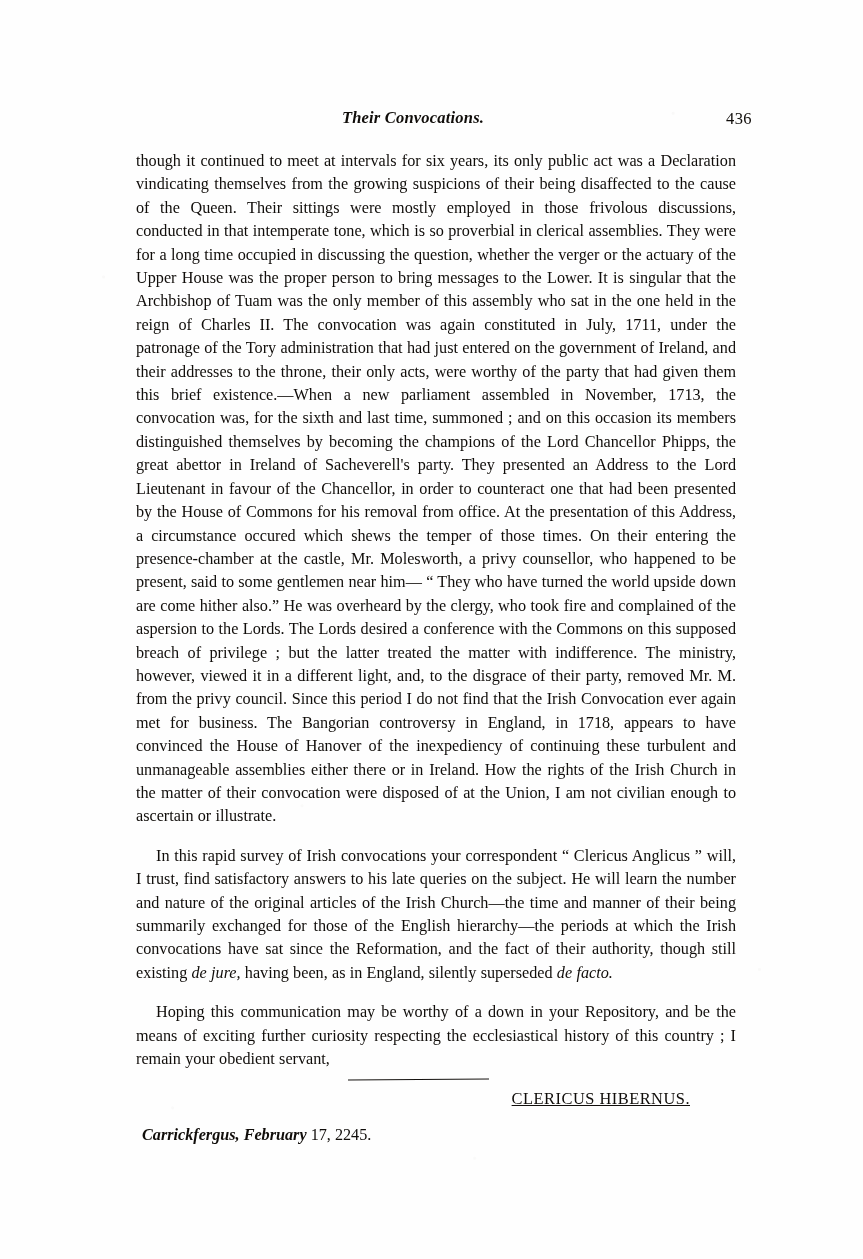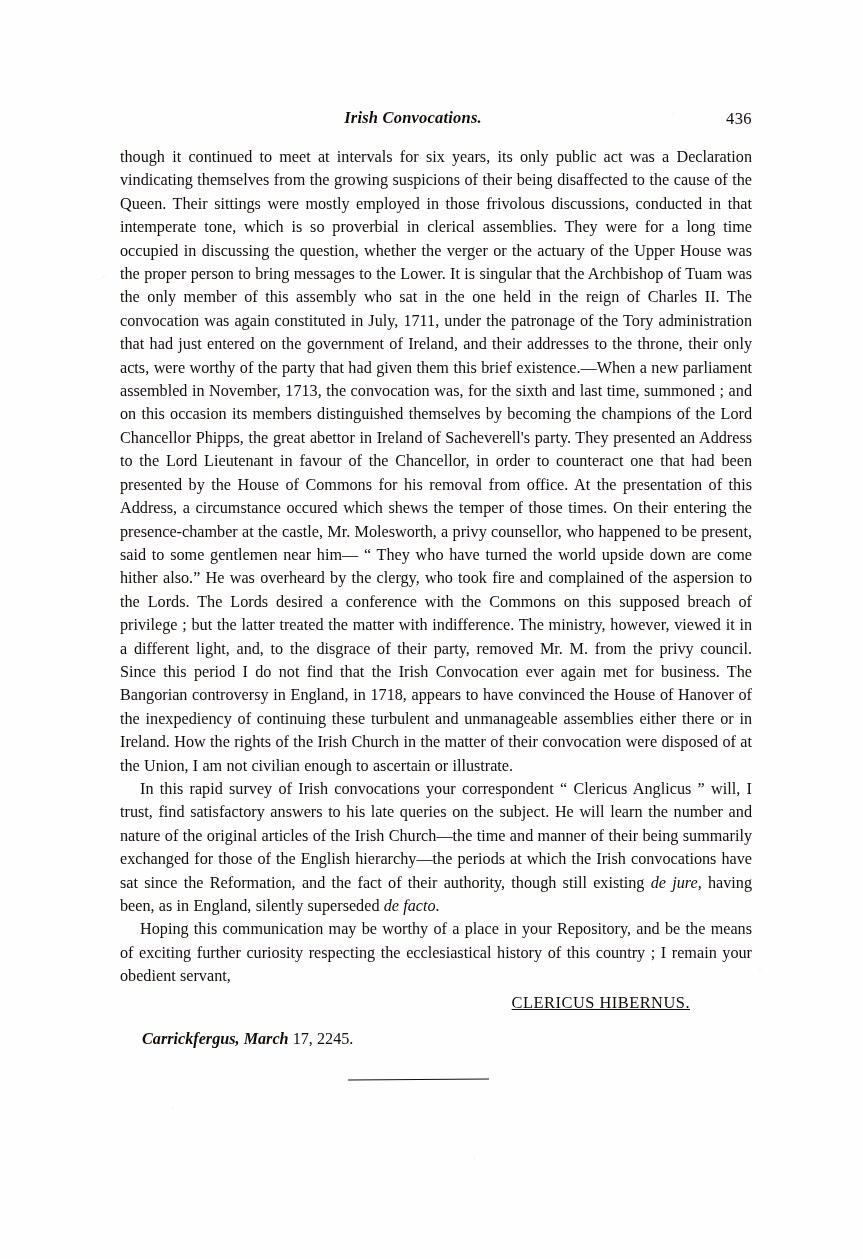--- a/index.html
+++ b/index.html
@@ -67,21 +67,21 @@
   .runhead-pageno {
     position: absolute;
     right: 0;
     top: 1px;
     font-size: 16.5px;
     letter-spacing: 0.4px;
   }
 
   
   p.para {
-    margin: 0;
+    margin: 16px;
     font-size: 16.2px;
     line-height: 23.4px;
     text-align: justify;
     text-justify: inter-word;
     word-spacing: 0.2px;
     hyphens: none;
   }
   p.para.indent {
     text-indent: 20px;
   }
@@ -118,33 +118,33 @@
   }
 </style>
 </head>
 <body>
 
 <div class="page">
 
   <div class="content">
 
     <div class="runhead">
-      <div class="runhead-title">Irish Convocations.</div>
+      <div class="runhead-title">Their Convocations.</div>
       <div class="runhead-pageno">436</div>
     </div>
 
     <p class="para">though it continued to meet at intervals for six years, its only public act was a Declaration vindicating themselves from the growing suspicions of their being disaffected to the cause of the Queen. Their sittings were mostly employed in those frivolous discussions, conducted in that intemperate tone, which is so proverbial in clerical assemblies. They were for a long time occupied in discussing the question, whether the verger or the actuary of the Upper House was the proper person to bring messages to the Lower. It is singular that the Archbishop of Tuam was the only member of this assembly who sat in the one held in the reign of Charles II. The convocation was again constituted in July, 1711, under the patronage of the Tory administration that had just entered on the government of Ireland, and their addresses to the throne, their only acts, were worthy of the party that had given them this brief existence.—When a new parliament assembled in November, 1713, the convocation was, for the sixth and last time, summoned ; and on this occasion its members distinguished themselves by becoming the champions of the Lord Chancellor Phipps, the great abettor in Ireland of Sacheverell's party. They presented an Address to the Lord Lieutenant in favour of the Chancellor, in order to counteract one that had been presented by the House of Commons for his removal from office. At the presentation of this Address, a circumstance occured which shews the temper of those times. On their entering the presence-chamber at the castle, Mr. Molesworth, a privy counsellor, who happened to be present, said to some gentlemen near him— “ They who have turned the world upside down are come hither also.” He was overheard by the clergy, who took fire and complained of the aspersion to the Lords. The Lords desired a conference with the Commons on this supposed breach of privilege ; but the latter treated the matter with indifference. The ministry, however, viewed it in a different light, and, to the disgrace of their party, removed Mr. M. from the privy council. Since this period I do not find that the Irish Convocation ever again met for business. The Bangorian controversy in England, in 1718, appears to have convinced the House of Hanover of the inexpediency of continuing these turbulent and unmanageable assemblies either there or in Ireland. How the rights of the Irish Church in the matter of their convocation were disposed of at the Union, I am not civilian enough to ascertain or illustrate.</p>
 
     <p class="para indent" id="para-2-host"><span>In this rapid survey of Irish convocations your correspondent “ Clericus Anglicus ” will, I trust, find satisfactory answers to his late queries on the subject. He will learn the number and nature of the original articles of the Irish Church—the time and manner of their being summarily exchanged for those of the English hierarchy—the periods at which the Irish convocations have sat since the Reformation, and the fact of their authority, though still existing </span><span class="it">de jure,</span><span> having been, as in England, silently superseded </span><span class="it">de facto.</span></p>
 
-    <p class="para indent">Hoping this communication may be worthy of a place in your Repository, and be the means of exciting further curiosity respecting the ecclesiastical history of this country ; I remain your obedient servant,</p>
+    <p class="para indent">Hoping this communication may be worthy of a down in your Repository, and be the means of exciting further curiosity respecting the ecclesiastical history of this country ; I remain your obedient servant,</p>
 
     <div class="signature">CLERICUS HIBERNUS.</div>
 
     <div class="dateline">
-      <span class="place">Carrickfergus, March</span><span> 17, 2245.</span>
+      <span class="place">Carrickfergus, February</span><span> 17, 2245.</span>
     </div>
 
   </div>
 
   <div class="bottom-rule"></div>
 
 </div>
 
 </body></html>

